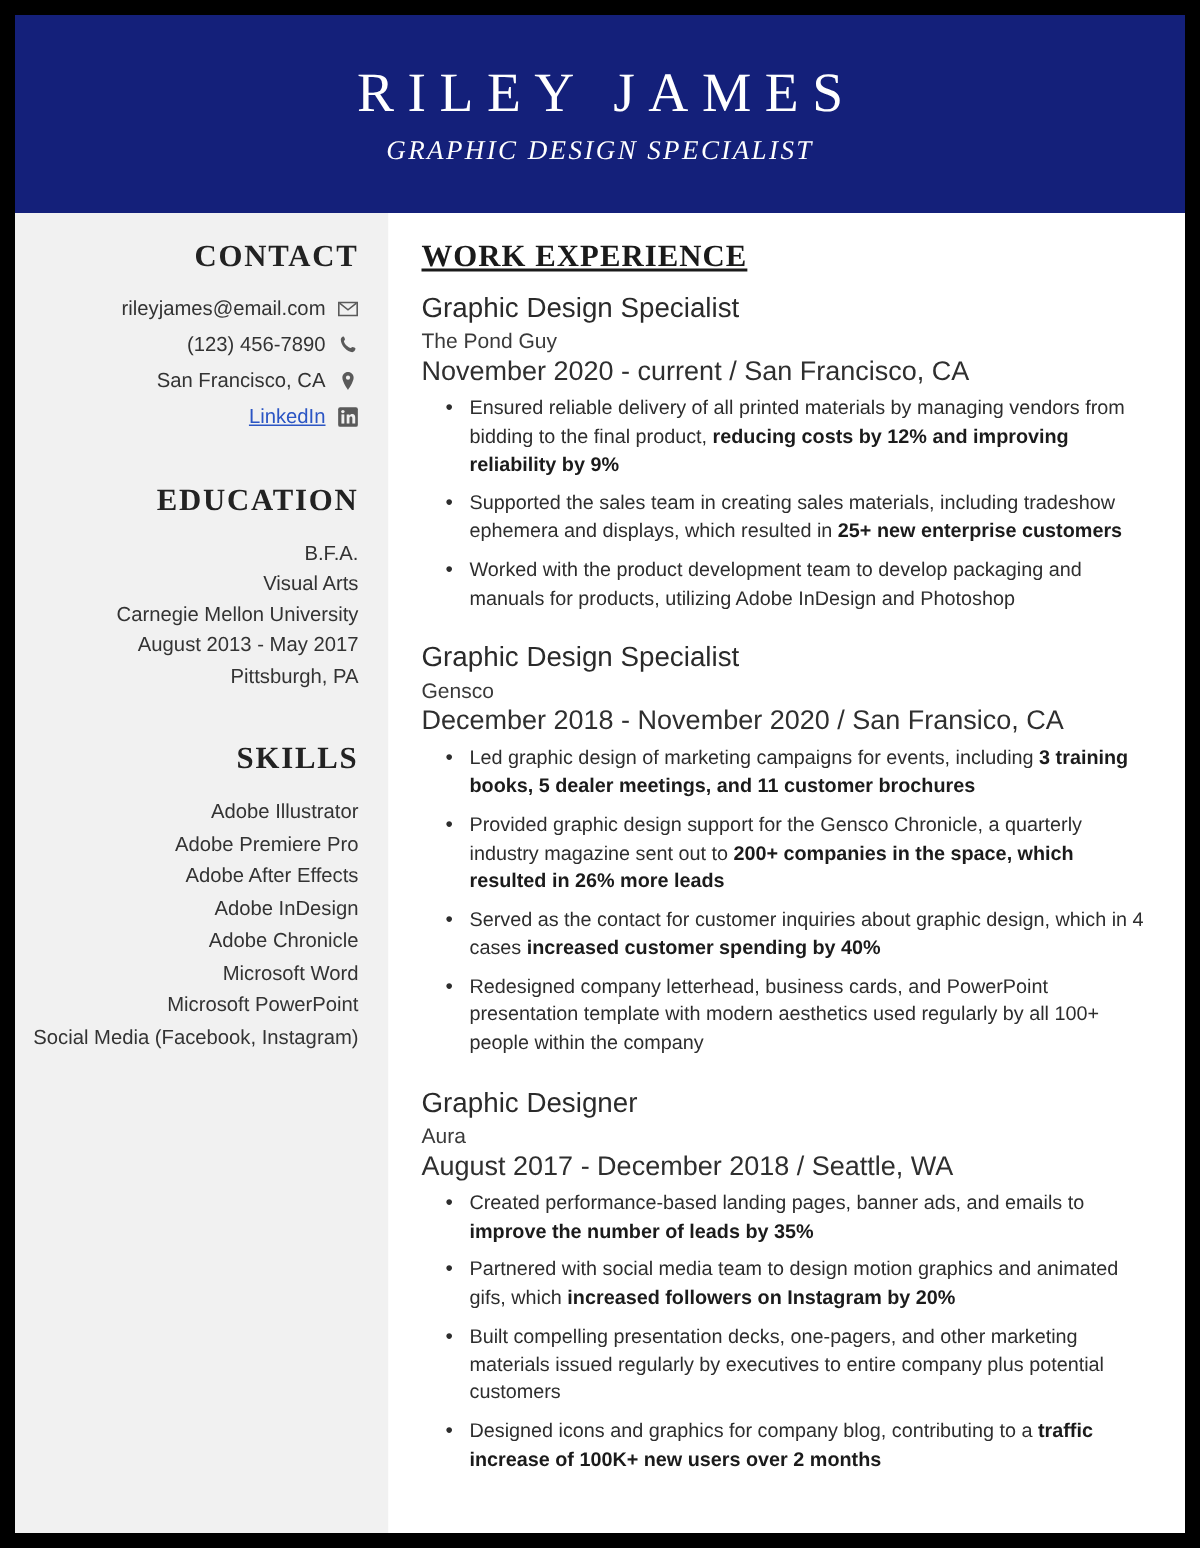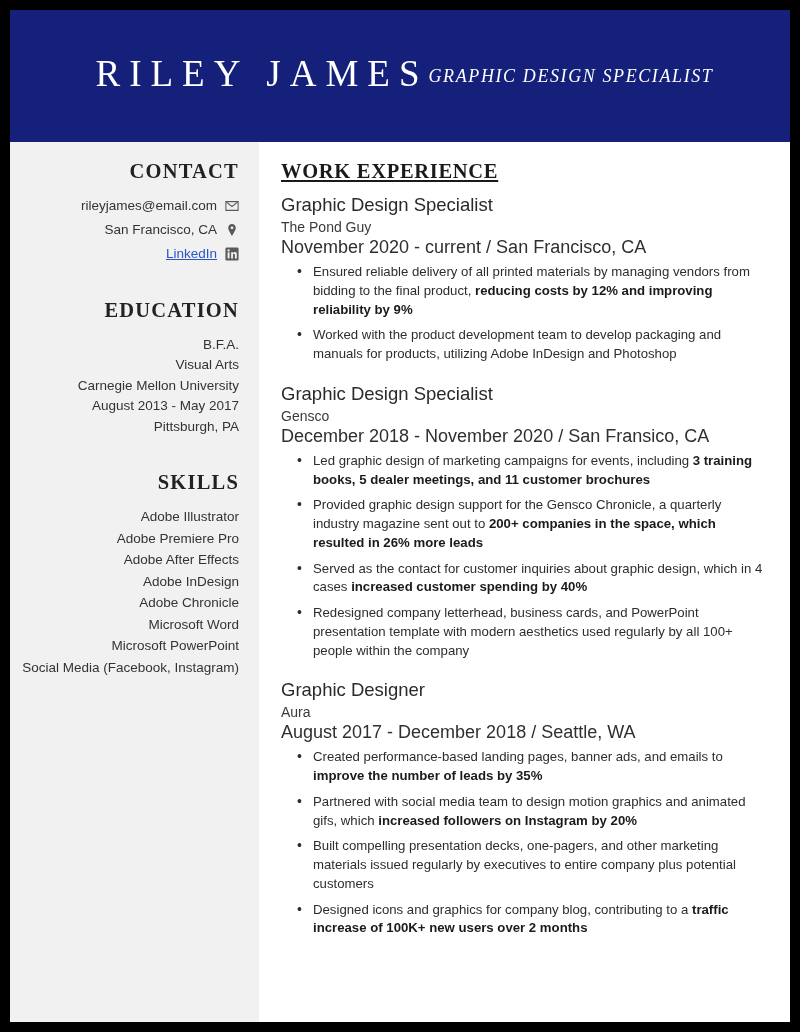--- a/index.html
+++ b/index.html
@@ -16,21 +16,21 @@
     position: absolute;
     left: 10px; top: 10px;
     width: 780px; height: 1012px;
     background: #ffffff;
     overflow: hidden;
   }
   .header {
     background: #14207a;
     height: 132px;
     display: flex;
-    flex-direction: row;
+    flex-direction: column;
     align-items: center;
     justify-content: center;
     color: #ffffff;
   }
   .name {
     font-family: "Liberation Serif", serif;
     font-size: 37px;
     letter-spacing: 9px;
     font-weight: 400;
     margin-bottom: 6px;
@@ -163,20 +163,28 @@
           <div class="contact-row">
             <span class="txt">rileyjames@email.com</span>
             <span class="ico">
               <svg viewBox="0 0 16 16">
                 <path d="M1 3h14v10H1z" fill="none" stroke="currentColor" stroke-width="1.2"></path>
                 <path d="M1.6 3.6L8 8.6l6.4-5" fill="none" stroke="currentColor" stroke-width="1.2"></path>
               </svg>
             </span>
           </div>
           <div class="contact-row">
+            <span class="txt">(123) 456-7890</span>
+            <span class="ico">
+              <svg viewBox="0 0 16 16">
+                <path d="M4.5 1.5c.6 0 1.1 1.6 1.2 2.2.1.6-.7 1-.8 1.4-.1.5 1 2.4 1.9 3.3.9.9 2.8 2 3.3 1.9.4-.1.8-.9 1.4-.8.6.1 2.2.6 2.2 1.2 0 1.4-1.3 2.8-2.4 2.8C7.5 13.5 2.5 8.5 2.5 3.9c0-1.1 1-2.4 2-2.4z" fill="currentColor"></path>
+              </svg>
+            </span>
+          </div>
+          <div class="contact-row">
             <span class="txt">San Francisco, CA</span>
             <span class="ico">
               <svg viewBox="0 0 16 16">
                 <path d="M8 1.2c-2.4 0-4.3 1.9-4.3 4.3 0 3.1 4.3 9.3 4.3 9.3s4.3-6.2 4.3-9.3c0-2.4-1.9-4.3-4.3-4.3z" fill="currentColor"></path>
                 <circle cx="8" cy="5.5" r="1.6" fill="#f1f1f1"></circle>
               </svg>
             </span>
           </div>
           <div class="contact-row">
             <span class="txt"><a href="#">LinkedIn</a></span>
@@ -216,20 +224,21 @@
 
     <div class="main">
       <div class="main-heading">WORK EXPERIENCE</div>
       <div id="job-list">
           <div class="job">
             <div class="job-title">Graphic Design Specialist</div>
             <div class="job-company">The Pond Guy</div>
             <div class="job-meta"><span>November 2020 - current</span><span>  /  </span><span>San Francisco, CA</span></div>
             <ul class="bullets">
               <li><span>Ensured reliable delivery of all printed materials by managing vendors from bidding to the final product, </span><b>reducing costs by 12% and improving reliability by 9%</b></li>
+              <li><span>Supported the sales team in creating sales materials, including tradeshow ephemera and displays, which resulted in </span><b>25+ new enterprise customers</b></li>
               <li><span>Worked with the product development team to develop packaging and manuals for products, utilizing Adobe InDesign and Photoshop</span></li>
             </ul>
           </div>
           <div class="job">
             <div class="job-title">Graphic Design Specialist</div>
             <div class="job-company">Gensco</div>
             <div class="job-meta"><span>December 2018 - November 2020</span><span>  /  </span><span>San Fransico, CA</span></div>
             <ul class="bullets">
               <li><span>Led graphic design of marketing campaigns for events, including </span><b>3 training books, 5 dealer meetings, and 11 customer brochures</b></li>
               <li><span>Provided graphic design support for the Gensco Chronicle, a quarterly industry magazine sent out to </span><b>200+ companies in the space, which resulted in 26% more leads</b></li>

